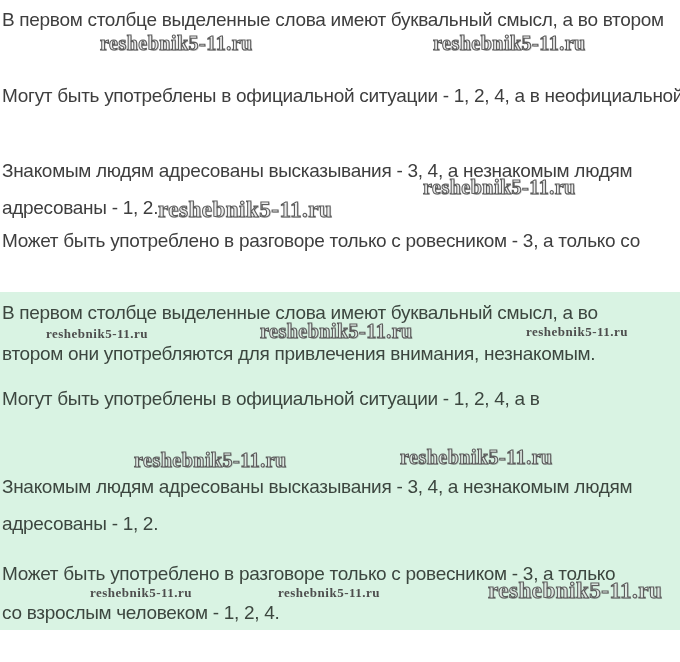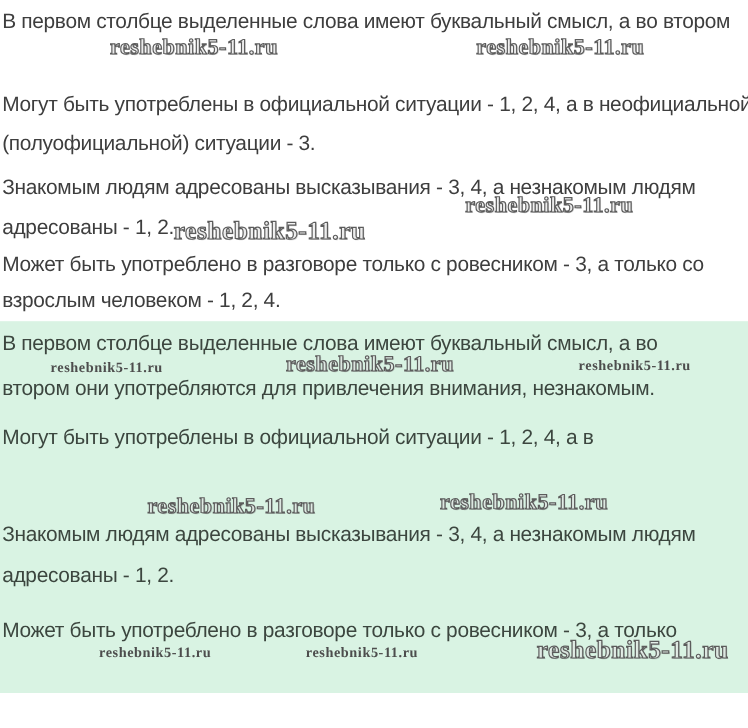--- a/index.html
+++ b/index.html
@@ -48,32 +48,31 @@
 </style>
 </head>
 <body>
 
 <div id="page">
 
   <div class="green-band"></div>
 
   <div class="tl" style="top:9px">В первом столбце выделенные слова имеют буквальный смысл, а во втором</div>
   <div class="tl" style="top:85px">Могут быть употреблены в официальной ситуации - 1, 2, 4, а в неофициальной</div>
-  <div class="tl" style="top:120px">(полуофициальной) ситуации - 3.</div>
   <div class="tl" style="top:160px">Знакомым людям адресованы высказывания - 3, 4, а незнакомым людям</div>
   <div class="tl" style="top:197px">адресованы - 1, 2.</div>
   <div class="tl" style="top:230px">Может быть употреблено в разговоре только с ровесником - 3, а только со</div>
-  <div class="tl" style="top:263px">взрослым человеком - 1, 2, 4.</div>
 
   <div class="tl green" style="top:302px">В первом столбце выделенные слова имеют буквальный смысл, а во</div>
   <div class="tl green" style="top:343px">втором они употребляются для привлечения внимания, незнакомым.</div>
   <div class="tl green" style="top:388px">Могут быть употреблены в официальной ситуации - 1, 2, 4, а в</div>
   <div class="tl green" style="top:476px">Знакомым людям адресованы высказывания - 3, 4, а незнакомым людям</div>
   <div class="tl green" style="top:513px">адресованы - 1, 2.</div>
   <div class="tl green" style="top:563px">Может быть употреблено в разговоре только с ровесником - 3, а только</div>
+  <div class="tl green" style="top:602px">со взрослым человеком - 1, 2, 4.</div>
 
   <div class="wm wm-outline" style="left:100px; top:32px">reshebnik5-11.ru</div>
   <div class="wm wm-outline" style="left:433px; top:32px">reshebnik5-11.ru</div>
   <div class="wm wm-outline" style="left:423px; top:176px">reshebnik5-11.ru</div>
   <div class="wm wm-outline wm-xl" style="left:158px; top:197px">reshebnik5-11.ru</div>
 
   <div class="wm wm-sm" style="left:46px;  top:326px">reshebnik5-11.ru</div>
   <div class="wm wm-outline" style="left:260px; top:320px">reshebnik5-11.ru</div>
   <div class="wm wm-sm" style="left:526px; top:324px">reshebnik5-11.ru</div>
   <div class="wm wm-outline" style="left:134px; top:449px">reshebnik5-11.ru</div>

